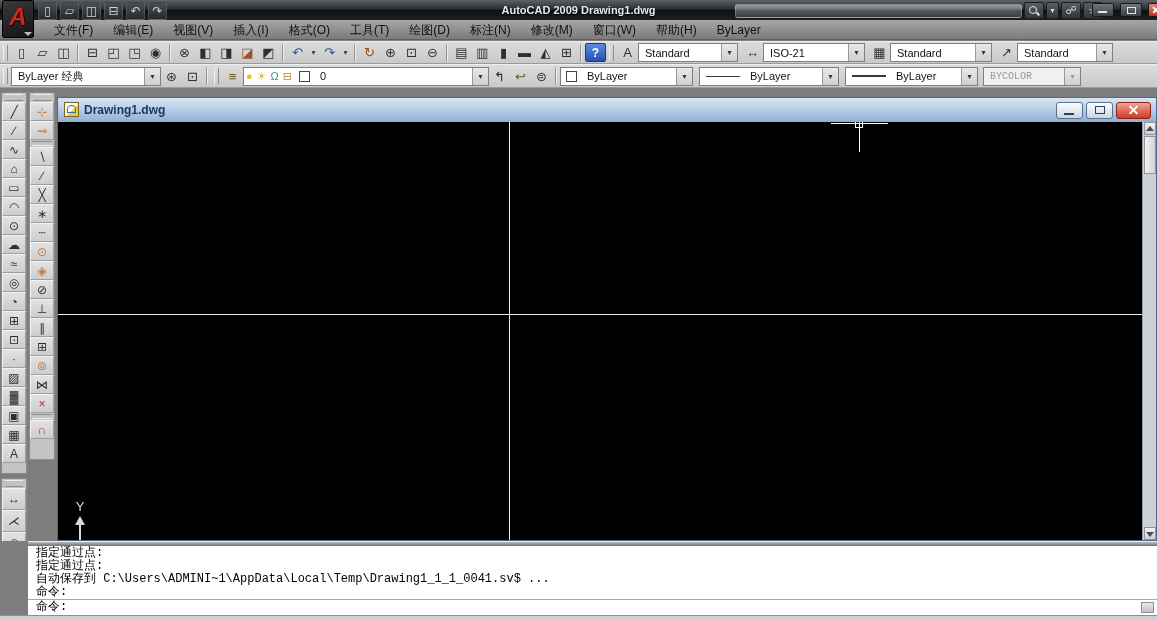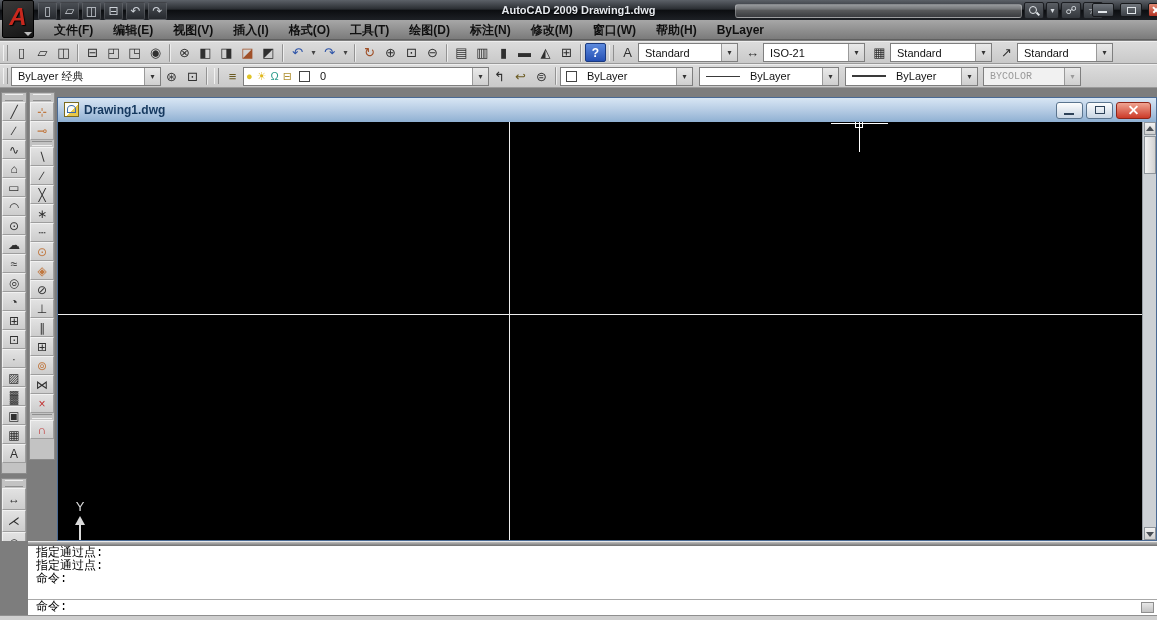--- a/index.html
+++ b/index.html
@@ -36,21 +36,21 @@
   .wbtn.close-clip{width:13px;background:linear-gradient(#e08a74,#b43426);}
   .wbtn .bar{position:absolute;left:5px;bottom:3px;width:9px;height:2px;background:#e2e6ea;}
   .wbtn .box{position:absolute;left:6px;top:3px;width:7px;height:5px;border:1px solid #e2e6ea;}
   .xline1,.xline2{position:absolute;left:3px;top:5px;width:8px;height:1.6px;background:#fff;transform:rotate(45deg);}
   .xline2{transform:rotate(-45deg);}
 
   
   .menubar{position:absolute;left:0;top:20px;width:1157px;height:20px;display:flex;align-items:center;
     padding-left:44px;box-sizing:border-box;background:linear-gradient(#a7a7a7,#7b7b7b);
     border-bottom:1px solid #606060;}
-  .menu-item{padding:0 10px;font-size:12px;color:#101010;line-height:20px;white-space:nowrap;font-weight:bold;}
+  .menu-item{padding:0 10px;font-size:12px;color:#101010;line-height:20px;white-space:nowrap;}
 
   
   .tbrow{position:absolute;left:0;width:1157px;background:linear-gradient(#dcdcdc,#c9c9c9);
     border-top:1px solid #eee;border-bottom:1px solid #9a9a9a;display:flex;align-items:center;box-sizing:border-box;}
   #tbrow1{top:41px;height:23px;}
   #tbrow2{top:64px;height:24px;}
   .tb-grip{width:3px;height:16px;margin:0 3px 0 3px;border-left:1px solid #f2f2f2;border-right:1px solid #8f8f8f;}
   .tb-btn{width:21px;height:20px;display:flex;align-items:center;justify-content:center;flex:none;
     font-size:13px;color:#2f2f2f;border-radius:2px;}
   .tb-btn.sep{width:0;height:18px;border-left:1px solid #939393;border-right:1px solid #ededed;margin:0 3px;}
@@ -594,20 +594,21 @@
     </div>
   </div>
 
   <div class="cmd-splitter"></div>
   <div class="dock-fill"></div>
   <div class="cmdwin">
     <div class="cmd-history">
 
     <div class="cmd-line">指定通过点:</div>
         <div class="cmd-line">指定通过点:</div>
+        <div class="cmd-line">自动保存到 C:\Users\ADMINI~1\AppData\Local\Temp\Drawing1_1_1_0041.sv$ ...</div>
         <div class="cmd-line">命令:</div>
       </div>
     <div class="cmd-current">
       <span>命令:</span>
       <span class="cmd-grip"></span>
     </div>
   </div>
   <div class="bottom-strip"></div>
 
 </div>

